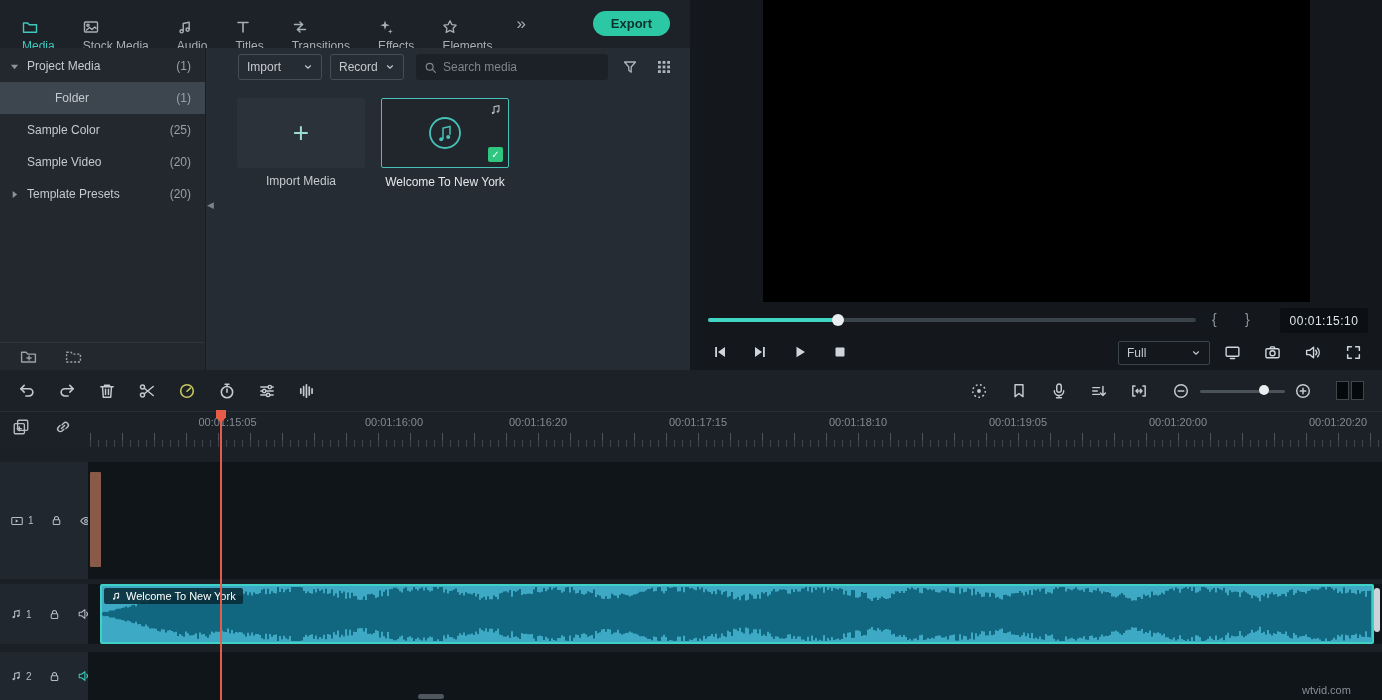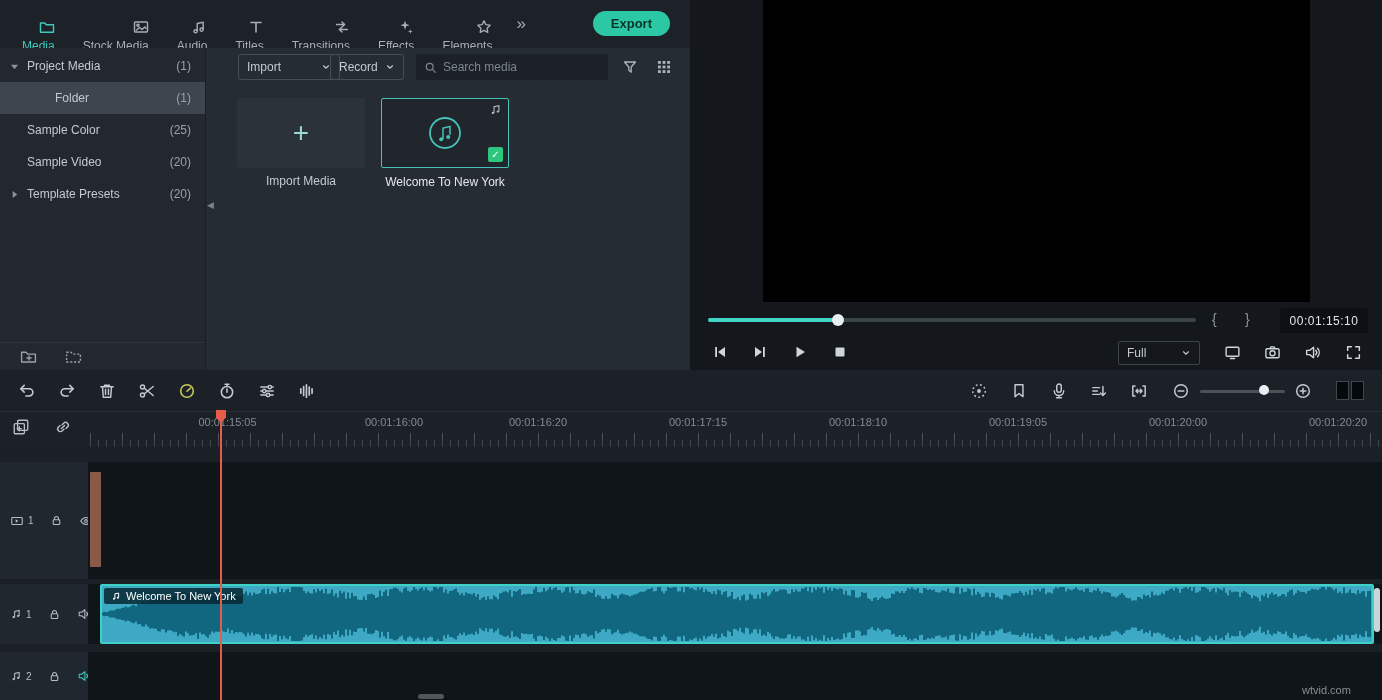--- a/index.html
+++ b/index.html
@@ -12,21 +12,21 @@
     position:relative;
     user-select:none;
   }
   .abs { position:absolute; }
   .flex { display:flex; align-items:center; }
   svg.ic { display:block; }
 
   
   #topbar { left:0; top:0; width:690px; height:48px; background:#1d2228; }
   #tabs { height:100%; padding-left:12px; gap:8px; }
-  .tab { display:flex; flex-direction:column; align-items:flex-end; gap:4px;
+  .tab { display:flex; flex-direction:column; align-items:flex-start; gap:4px;
          padding:7px 10px 6px; color:#a7afb6; cursor:pointer; position:relative; height:48px;margin-top:24px; }
   .tab span { white-space:nowrap; }
   .tab.active { color:#3fc9bc; }
   .tab.active::after { content:""; position:absolute; left:8px; right:8px; bottom:0;
          height:3px; background:#3fc9bc; border-radius:2px; }
   #more-tabs { color:#a7afb6; font-size:17px; padding:0 6px; cursor:pointer; align-self:center; }
   #export-btn { position:absolute; right:20px; top:11px; height:25px; padding:0 18px;
          border:none; border-radius:13px; background:#2cc8a5; color:#0a342c;
          font-weight:bold; font-size:13px; font-family:inherit; cursor:pointer; }
 
@@ -55,21 +55,21 @@
   
   #preview { left:690px; top:0; width:692px; height:370px; background:#14181d; }
   #video-area { position:absolute; left:73px; top:0; width:547px; height:302px; background:#000; }
   #seek-track { position:absolute; left:18px; top:318px; width:488px; height:4px; background:#3a424a; border-radius:2px; cursor:pointer; }
   #seek-fill { height:4px; width:130px; background:#3fd6c3; border-radius:2px; }
   #seek-handle { position:absolute; left:124px; top:-4px; width:12px; height:12px; border-radius:50%; background:#e9eef1; }
   #timecode { position:absolute; left:590px; top:308px; width:88px; height:25px; background:#0c1014;
           border-radius:3px; display:flex; align-items:center; justify-content:center;
           color:#dfe5e9; letter-spacing:.5px; }
   .pvbtn { position:absolute; top:344px; color:#cfd5da; cursor:pointer; }
-  #full-select { position:absolute; left:428px; top:341px; width:82px; height:24px;
+  #full-select { position:absolute; left:428px; top:341px; width:92px; height:24px;
           border:1px solid #3c444b; border-radius:2px; display:flex; align-items:center;
           justify-content:space-between; padding:0 8px; color:#c3cad0; cursor:pointer; }
   .brace { position:absolute; top:311px; font-size:14px; color:#8b939b; cursor:pointer; }
 
   
   #timeline { left:0; top:370px; width:1382px; height:330px; background:#1b2127; }
   #tl-toolbar { position:absolute; left:0; top:0; width:100%; height:42px; border-bottom:1px solid #262d34; }
   .tbtn { position:absolute; top:12px; color:#c3cad0; cursor:pointer; }
   #ruler-labels span { position:absolute; top:46px; transform:translateX(-50%);
           font-size:11px; color:#828b93; white-space:nowrap; }
@@ -201,21 +201,21 @@
         <svg class="ic" width="17" height="17" viewBox="0 0 16 16" fill="none" stroke="currentColor" stroke-width="1.3" stroke-dasharray="2 1.6" stroke-linejoin="round">
           <path d="M1.5 4 h4.2 l1.6 1.8 h7.2 v7.4 h-13 z"></path>
         </svg>
       </span>
   </div>
 </div>
 
 <div class="abs" id="media-panel">
   <div id="collapse-arrow">◀</div>
 
-  <div class="abs msel" style="left:32px; top:6px; width:102px;">
+  <div class="abs msel" style="left:32px; top:6px; width:84px;">
     <span>Import</span>
     <svg class="ic" width="10" height="10" viewBox="0 0 16 16" fill="none" stroke="currentColor" stroke-width="1.8" stroke-linecap="round">
         <path d="M4 6 l4 4 4-4"></path>
       </svg>
   </div>
   <div class="abs msel" style="left:124px; top:6px; width:74px;">
     <span>Record</span>
     <svg class="ic" width="10" height="10" viewBox="0 0 16 16" fill="none" stroke="currentColor" stroke-width="1.8" stroke-linecap="round">
         <path d="M4 6 l4 4 4-4"></path>
       </svg>

